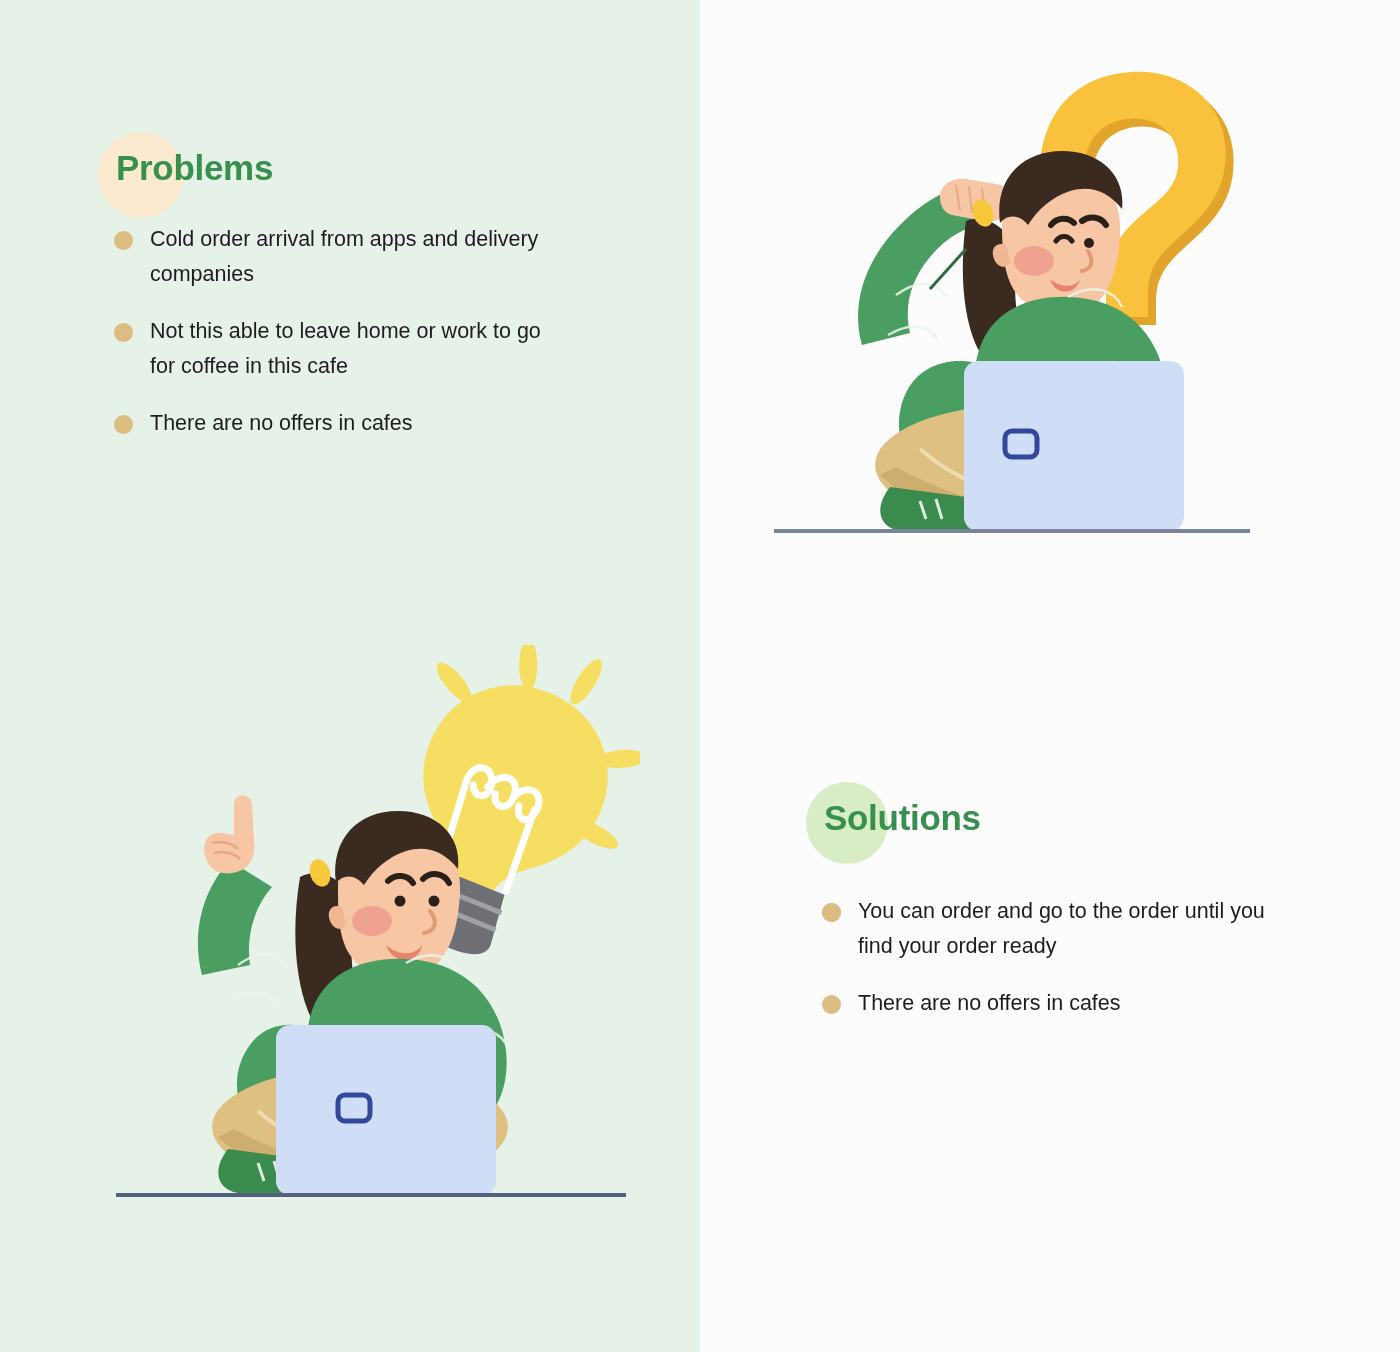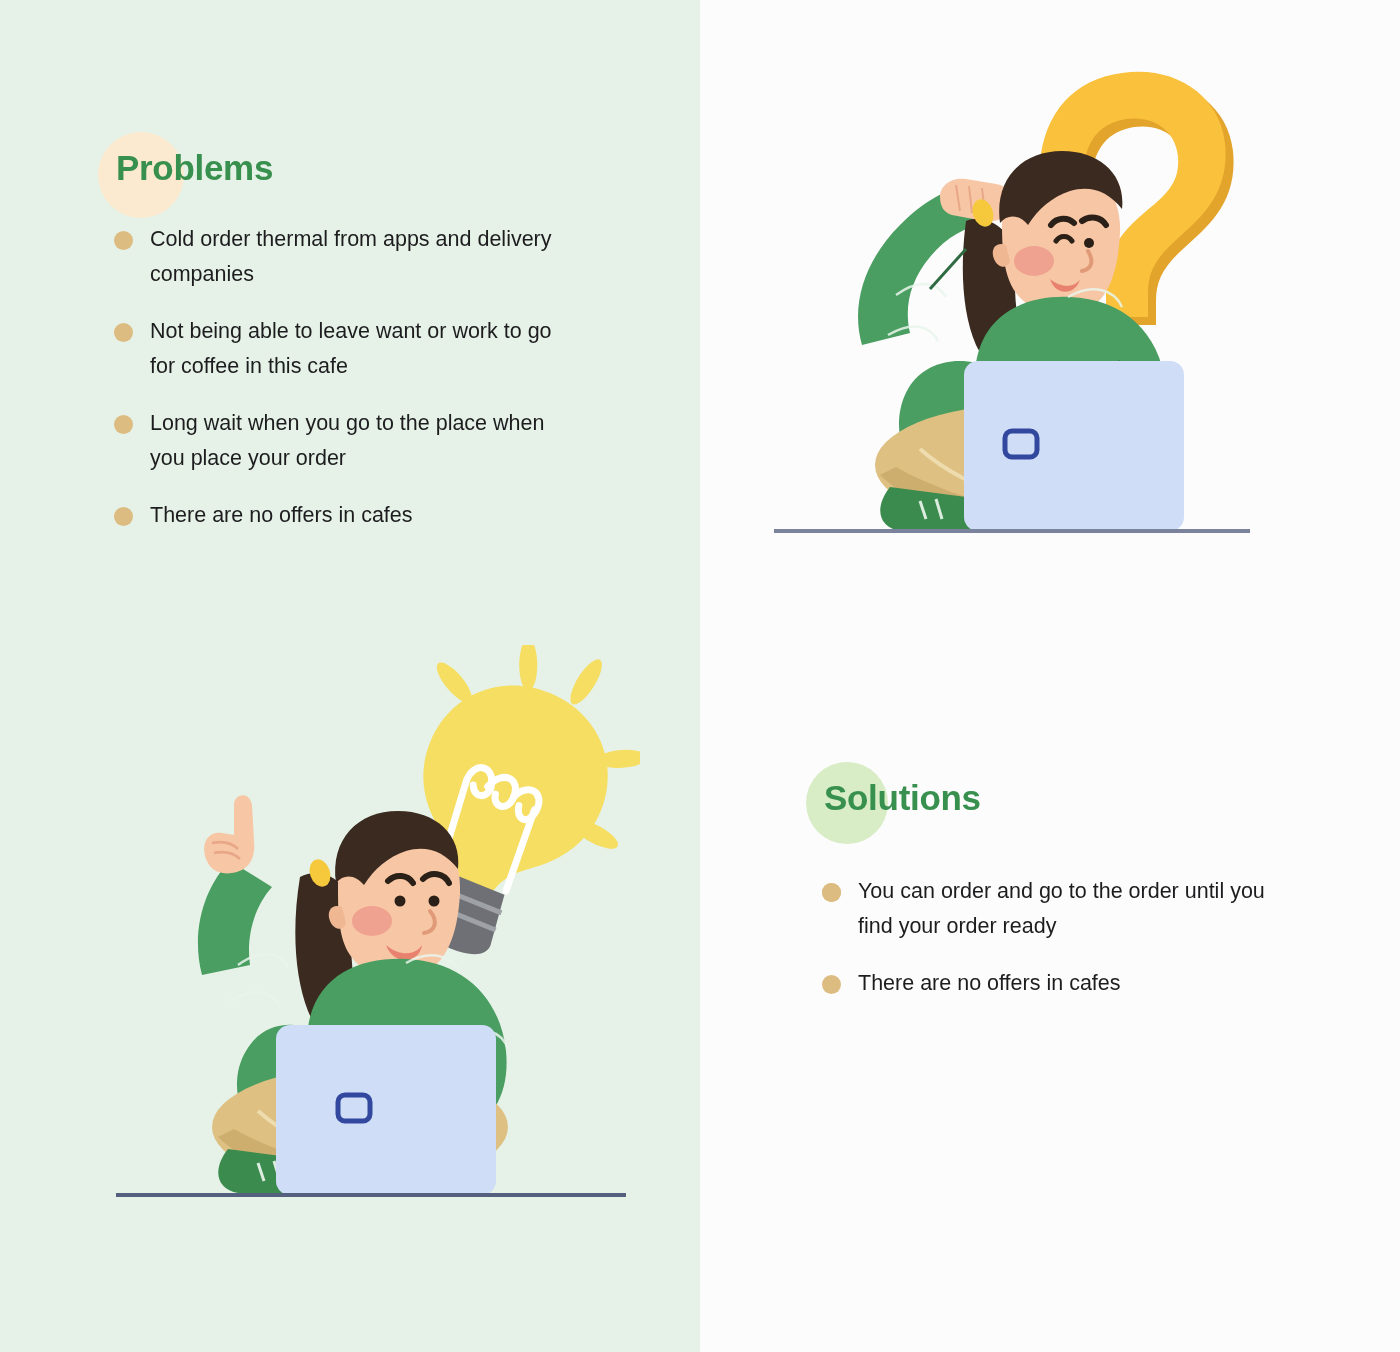--- a/index.html
+++ b/index.html
@@ -103,38 +103,34 @@
   <div class="panel-white"></div>
 
   <div class="section" style="left:98px; top:132px; width:470px;">
     <div class="heading-wrap">
       <div class="heading-blob peach"></div>
       <div class="heading-text">Problems</div>
     </div>
     <ul class="bullets">
       <li>
         <span class="dot"></span>
-        <span>Cold order thermal from apps and delivery companies</span>
-      </li>
-      <li>
-        <span class="dot"></span>
-        <span>Not being able to leave want or work to go for coffee in this cafe</span>
-      </li>
-      <li>
-        <span class="dot"></span>
-        <span>Long wait when you go to the place when you place your order</span>
+        <span>Cold order arrival from apps and delivery companies</span>
+      </li>
+      <li>
+        <span class="dot"></span>
+        <span>Not this able to leave home or work to go for coffee in this cafe</span>
       </li>
       <li>
         <span class="dot"></span>
         <span>There are no offers in cafes</span>
       </li>
     </ul>
   </div>
 
-  <div class="section" style="left:806px; top:762px; width:480px;">
+  <div class="section" style="left:806px; top:782px; width:480px;">
     <div class="heading-wrap">
       <div class="heading-blob mint"></div>
       <div class="heading-text">Solutions</div>
     </div>
     <ul class="bullets">
       <li>
         <span class="dot"></span>
       </li>
       <li>
         <span class="dot"></span>

